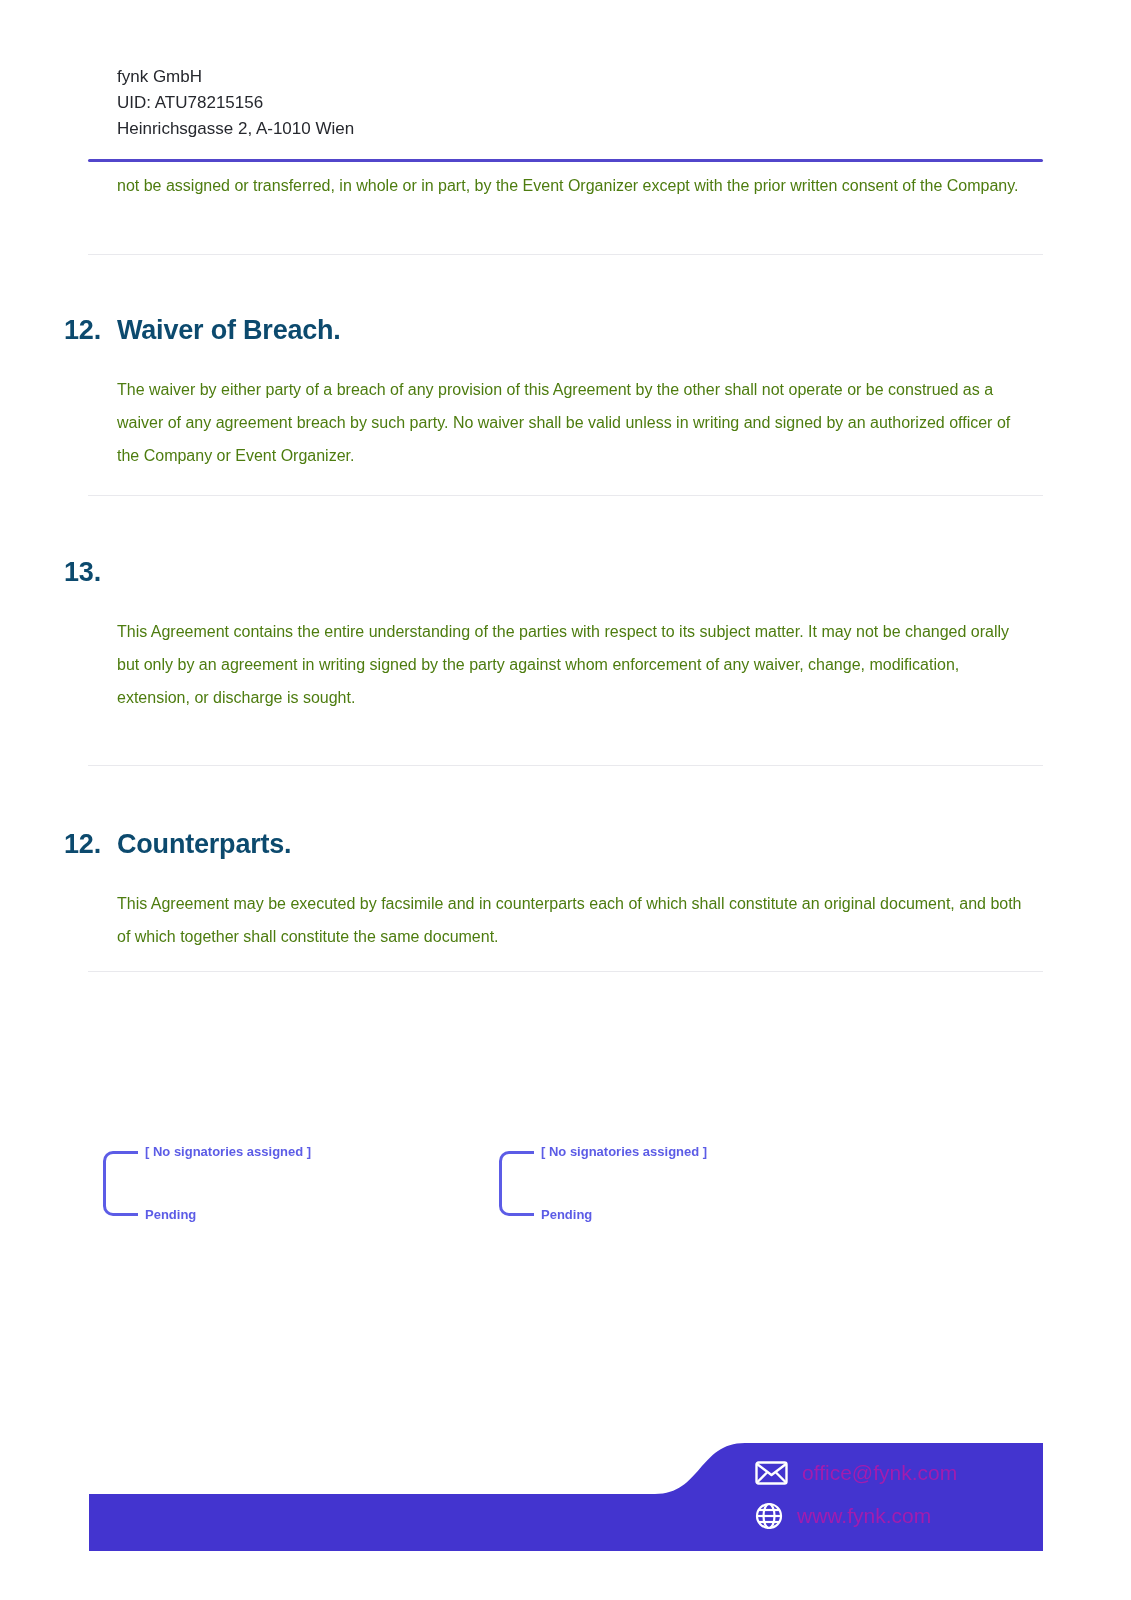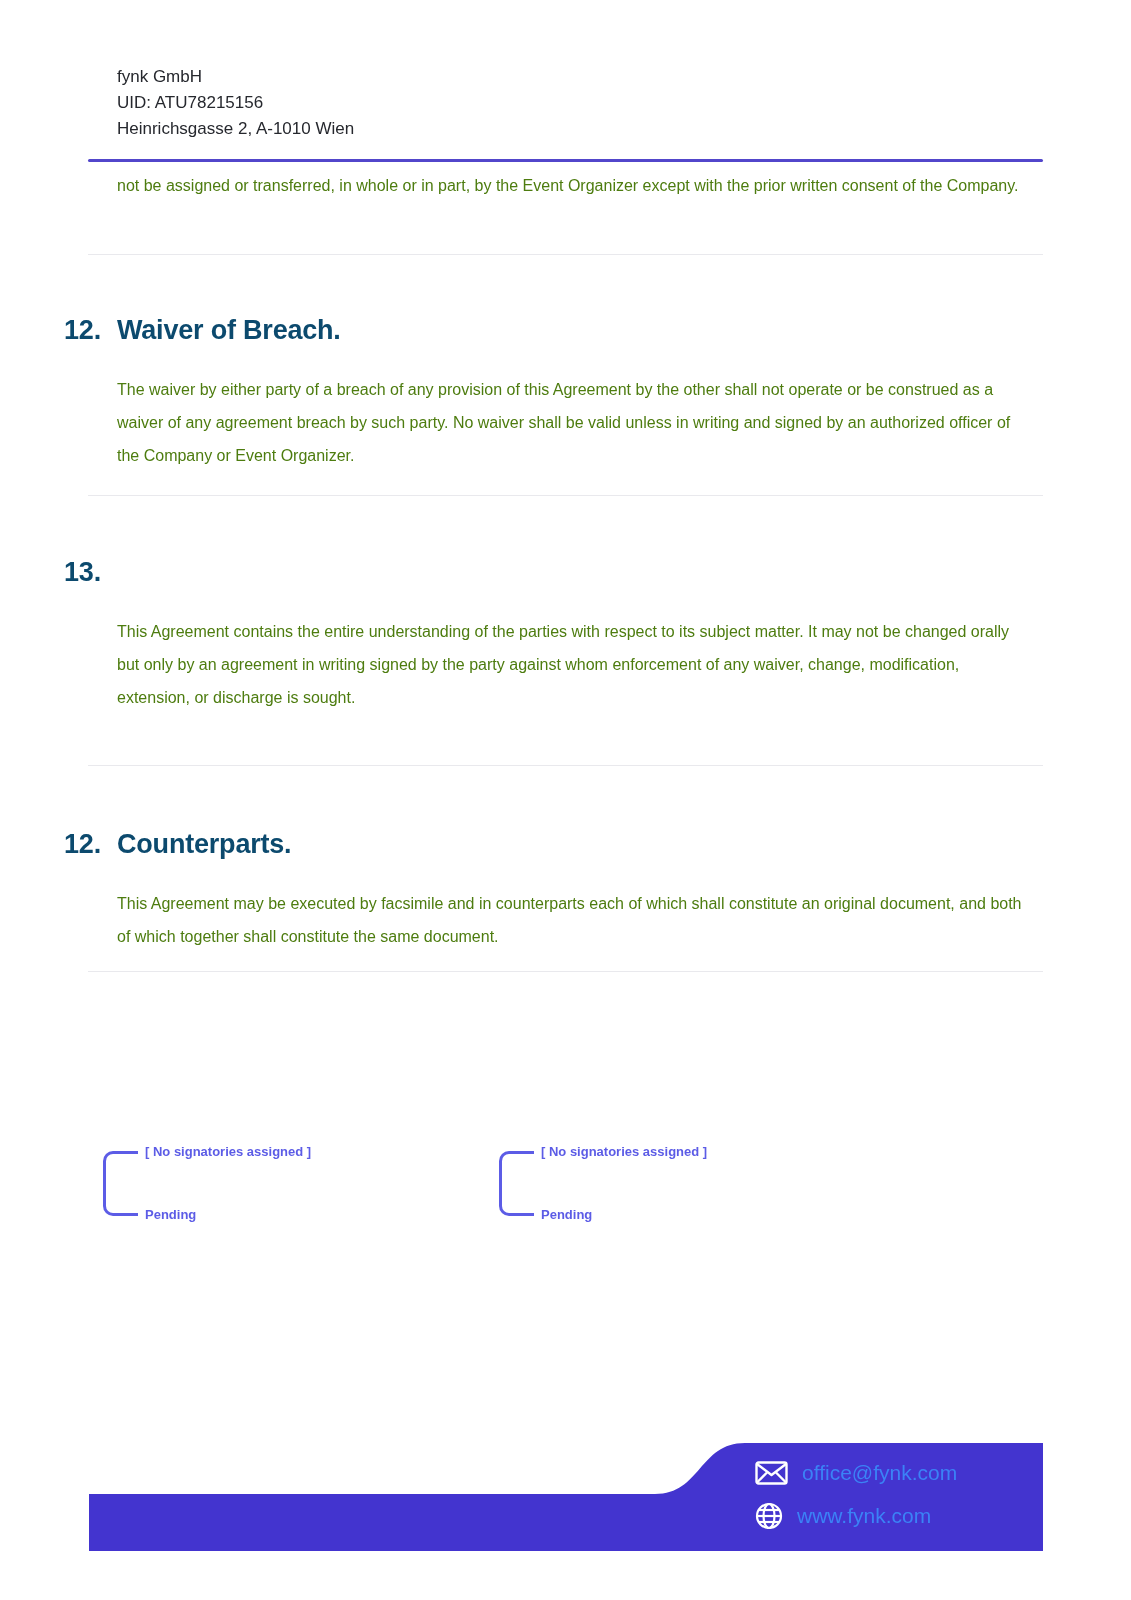--- a/index.html
+++ b/index.html
@@ -53,21 +53,21 @@
   .sig-assignee, .sig-status {
     position:absolute; left:42px; font-size:13px; font-weight:600;
     color:#5c5ce6; white-space:nowrap;
   }
   .sig-assignee { top:0; }
   .sig-status { bottom:0; }
   
   .footer-shape { position:absolute; left:89px; top:1439px; }
   .footer-row {
     position:absolute; left:755px; display:flex; align-items:center; gap:14px;
-    color:#3b82f6; font-size:21px;
+    color:#a21caf; font-size:21px;
   }
   .footer-row.email { top:1457px; }
   .footer-row.web   { top:1498px; }
   .icon { display:inline-flex; }
 </style>
 </head>
 <body>
 
 <div class="page">
 

